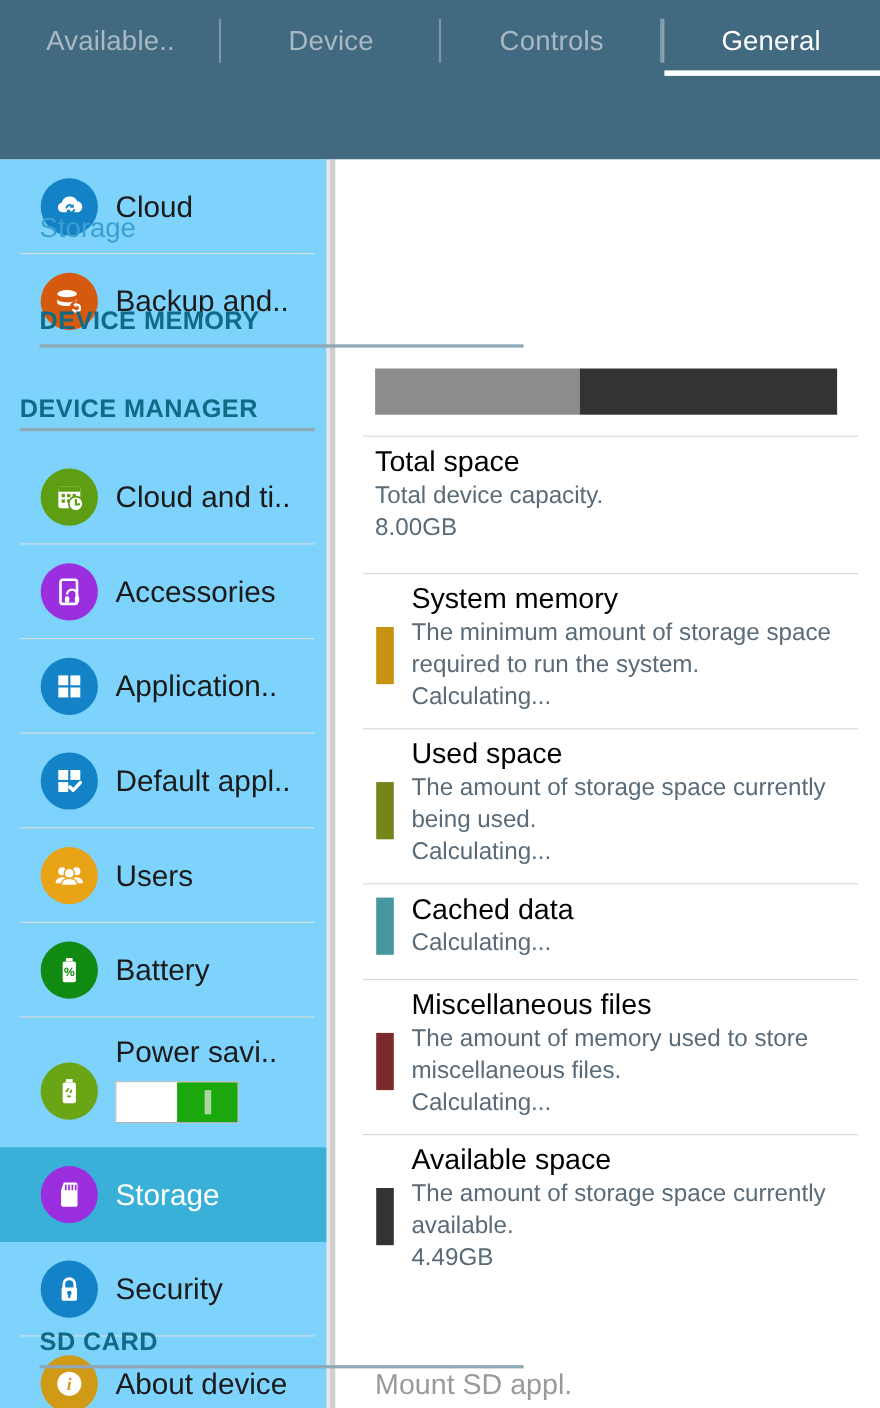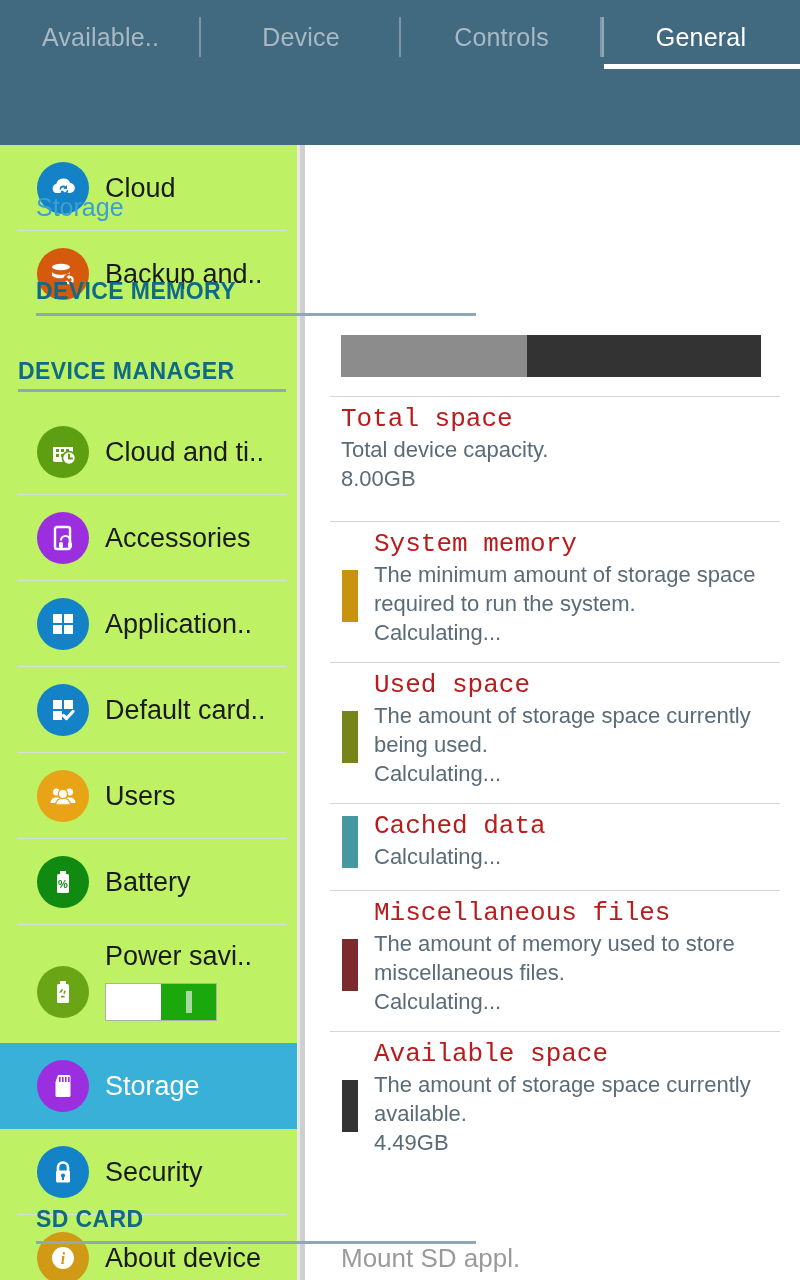--- a/index.html
+++ b/index.html
@@ -46,21 +46,21 @@
     position: absolute; left: 713px; top: 90px; width: 2px; height: 40px;
     background: #2E5064;
   }
   .search-btn {
     position: absolute; left: 733px; top: 87px; width: 50px; height: 46px;
   }
 
   
   .sidebar {
     position: absolute; left: 0; top: 145px; width: 297px; height: 1135px;
-    background: #bef264; overflow: hidden;
+    background: #7dd3fc; overflow: hidden;
   }
   .sb-divider {
     position: absolute; left: 297px; top: 145px; width: 3px; height: 1135px;
     background: #E8E8E8;
   }
   .sb-scroll {
     position: absolute; left: 300px; top: 145px; width: 5px; height: 1135px;
     background: #CFCFCF;
   }
 
@@ -144,21 +144,21 @@
   .usebar .seg-free { background: #333333; height: 100%; flex: 1; }
 
   .row {
     position: absolute; left: 330px; width: 450px;
     border-top: 1px solid #D6D6D6;
   }
   .row .swatch {
     position: absolute; left: 12px; width: 16px;
   }
   .row .rtitle {
-    font-size: 26px; color: #b91c1c; line-height: 1.15; font-family: Liberation Mono, monospace;
+    font-size: 26px; color: #000000; line-height: 1.15;
   }
   .row .rdesc {
     font-size: 22px; color: #5A6B78; line-height: 1.32;
   }
   .row .rval {
     font-size: 22px; color: #5A6B78; line-height: 1.32;
   }
   .row .inner { padding: 8px 0 10px 0; }
   .row .inner.indent { padding-left: 44px; }
   .row .inner.noindent { padding-left: 11px; }
@@ -283,21 +283,21 @@
 
     <div class="sb-item">
       <div class="ico" style="background:#1482C6;">
         <svg width="28" height="28" viewBox="0 0 28 28">
           <rect x="4" y="4" width="9" height="9" fill="#fff"></rect>
             <rect x="15" y="4" width="9" height="9" fill="#fff"></rect>
           <rect x="4" y="15" width="9" height="9" fill="#fff"></rect>
           <path d="M14.5 19.5l3 3 6.5-7" fill="none" stroke="#fff" stroke-width="3.2" stroke-linecap="round" stroke-linejoin="round"></path>
         </svg>
       </div>
-      <div class="sb-label">Default card..</div>
+      <div class="sb-label">Default appl..</div>
       <div class="sb-rule"></div>
     </div>
 
     <div class="sb-item">
       <div class="ico" style="background:#E8A316;">
         <svg width="30" height="30" viewBox="0 0 30 30">
           <circle cx="8.5" cy="11" r="3.6" fill="#fff"></circle>
             <path d="M2.5 22c0-3.6 2.7-5.6 6-5.6s6 2 6 5.6z" fill="#fff"></path>
           <circle cx="21.5" cy="11" r="3.6" fill="#fff"></circle>
             <path d="M15.5 22c0-3.6 2.7-5.6 6-5.6s6 2 6 5.6z" fill="#fff"></path>

